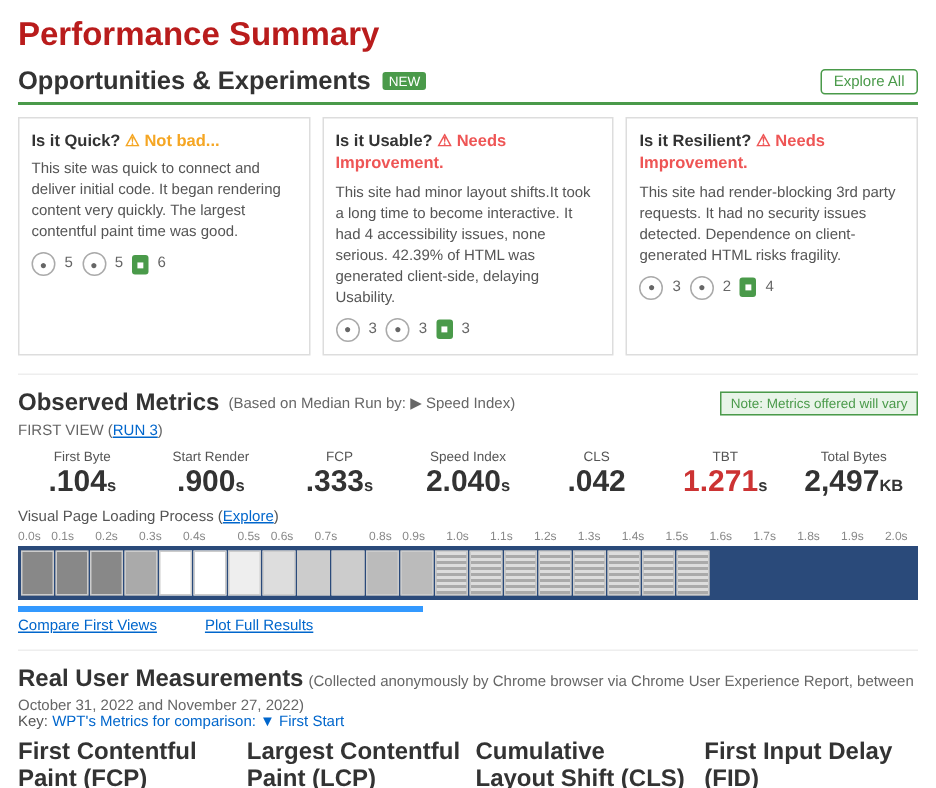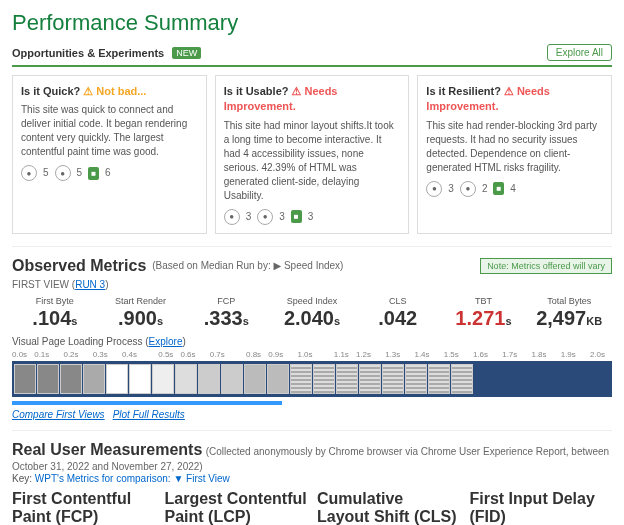--- a/index.html
+++ b/index.html
@@ -1,23 +1,23 @@
 <!DOCTYPE html>
 <html><head>
   <meta charset="utf-8">
   <style>
     * { box-sizing: border-box; margin: 0; padding: 0; }
     body { font-family: Arial, sans-serif; font-size: 12px; color: #333; background: #fff; width: 624px; }
 
     .page { padding: 10px 12px; }
 
-    h1.page-title { font-size: 22px; font-weight: normal; color: #15803d; margin-bottom: 8px; }
+    h1.page-title { font-size: 22px; font-weight: bold; color: #b91c1c; margin-bottom: 8px; }
 
     .section-header { display: flex; align-items: center; gap: 8px; border-bottom: 2px solid #4a9a4a; padding-bottom: 4px; margin-bottom: 8px; }
-    .section-header-title { font-size: 11px; font-weight: bold; color: #333; }
+    .section-header-title { font-size: 17px; font-weight: bold; color: #333; }
     .badge-new { background: #4a9a4a; color: #fff; font-size: 9px; padding: 1px 4px; border-radius: 2px; }
     .explore-btn { margin-left: auto; background: #fff; border: 1px solid #4a9a4a; color: #4a9a4a; font-size: 10px; padding: 2px 8px; border-radius: 3px; cursor: pointer; }
 
     .cards-row { display: flex; gap: 8px; margin-bottom: 12px; }
     .card { flex: 1; border: 1px solid #ddd; padding: 8px; font-size: 10px; line-height: 1.4; }
     .card-title { font-weight: bold; font-size: 11px; margin-bottom: 4px; }
     .status-good { color: #f5a623; }
     .status-improve { color: #e55; }
     .card-body { color: #555; font-size: 10px; margin-bottom: 6px; }
     .card-icons { display: flex; gap: 6px; font-size: 10px; align-items: center; }
@@ -41,21 +41,21 @@
     .metric-label { font-size: 9px; color: #555; margin-bottom: 2px; }
     .metric-value { font-size: 20px; font-weight: bold; color: #333; line-height: 1; }
     .metric-value.green { color: #4a9a4a; }
     .metric-value.red { color: #cc3333; }
     .metric-unit { font-size: 11px; color: #333; }
 
     .visual-label { font-size: 10px; color: #555; margin-bottom: 3px; }
     .visual-link { color: #0066cc; text-decoration: underline; cursor: pointer; }
     .filmstrip { background: #2a4a7a; height: 36px; display: flex; align-items: center; padding: 2px; overflow: hidden; position: relative; margin-bottom: 4px; }
 
-    .compare-row { display: flex; gap: 8px; margin-top: 0; font-style: italic; }
+    .compare-row { display: flex; gap: 32px; margin-top: 0; }
     .compare-link { color: #0066cc; font-size: 10px; text-decoration: underline; cursor: pointer; }
 
     .rum-section { margin-top: 8px; }
     .rum-title { font-size: 16px; font-weight: bold; margin-bottom: 2px; }
     .rum-sub { font-size: 10px; color: #666; margin-bottom: 6px; }
     .rum-key { font-size: 10px; color: #555; margin-bottom: 6px; }
     .rum-key span { color: #0066cc; cursor: pointer; }
 
     .rum-grid { display: grid; grid-template-columns: 1fr 1fr 1fr 1fr; gap: 10px; margin-bottom: 8px; }
 
@@ -192,21 +192,21 @@
         <span style="flex:1;text-align:center">0.1s</span>
         <span style="flex:1;text-align:center">0.2s</span>
         <span style="flex:1;text-align:center">0.3s</span>
         <span style="flex:1;text-align:center">0.4s</span>
         <span style="flex:1;text-align:right">0.5s</span>
         <span style="flex:1;text-align:center">0.6s</span>
         <span style="flex:1;text-align:center">0.7s</span>
         <span style="flex:1;text-align:right">0.8s</span>
         <span style="flex:1;text-align:center">0.9s</span>
         <span style="flex:1;text-align:center">1.0s</span>
-        <span style="flex:1;text-align:right">1.1s</span>
+        <span style="flex:1;text-align:center">1.1s</span>
         <span style="flex:1;text-align:center">1.2s</span>
         <span style="flex:1;text-align:center">1.3s</span>
         <span style="flex:1;text-align:center">1.4s</span>
         <span style="flex:1;text-align:center">1.5s</span>
         <span style="flex:1;text-align:center">1.6s</span>
         <span style="flex:1;text-align:center">1.7s</span>
         <span style="flex:1;text-align:center">1.8s</span>
         <span style="flex:1;text-align:center">1.9s</span>
         <span style="flex:1;text-align:center">2.0s</span>
     </div>
@@ -245,21 +245,21 @@
 
   <hr class="divider">
 
   <div class="rum-section">
     <div>
       <span class="rum-title">Real User Measurements</span>
       <span class="rum-sub">(Collected anonymously by Chrome browser via Chrome User Experience Report, between October 31, 2022 and November 27, 2022)</span>
     </div>
     <div class="rum-key">
       Key: <span>WPT's Metrics for comparison:</span>
-      <span style="color:#0066cc;cursor:pointer;">▼ First View</span>
+      <span style="color:#0066cc;cursor:pointer;">▼ First Start</span>
     </div>
 
     <div class="rum-grid">
       <div class="rum-metric">
         <div class="rum-metric-title">First Contentful Paint (FCP)</div>
         <div class="rum-bar-bg">
           <div class="rum-bar-fill" style="width:100%;display:flex;height:100%;">
             <div class="rum-bar-green" style="width:94%;"></div>
             <div class="rum-bar-orange" style="width:4%;"></div>
             <div class="rum-bar-red" style="width:2%;"></div>

